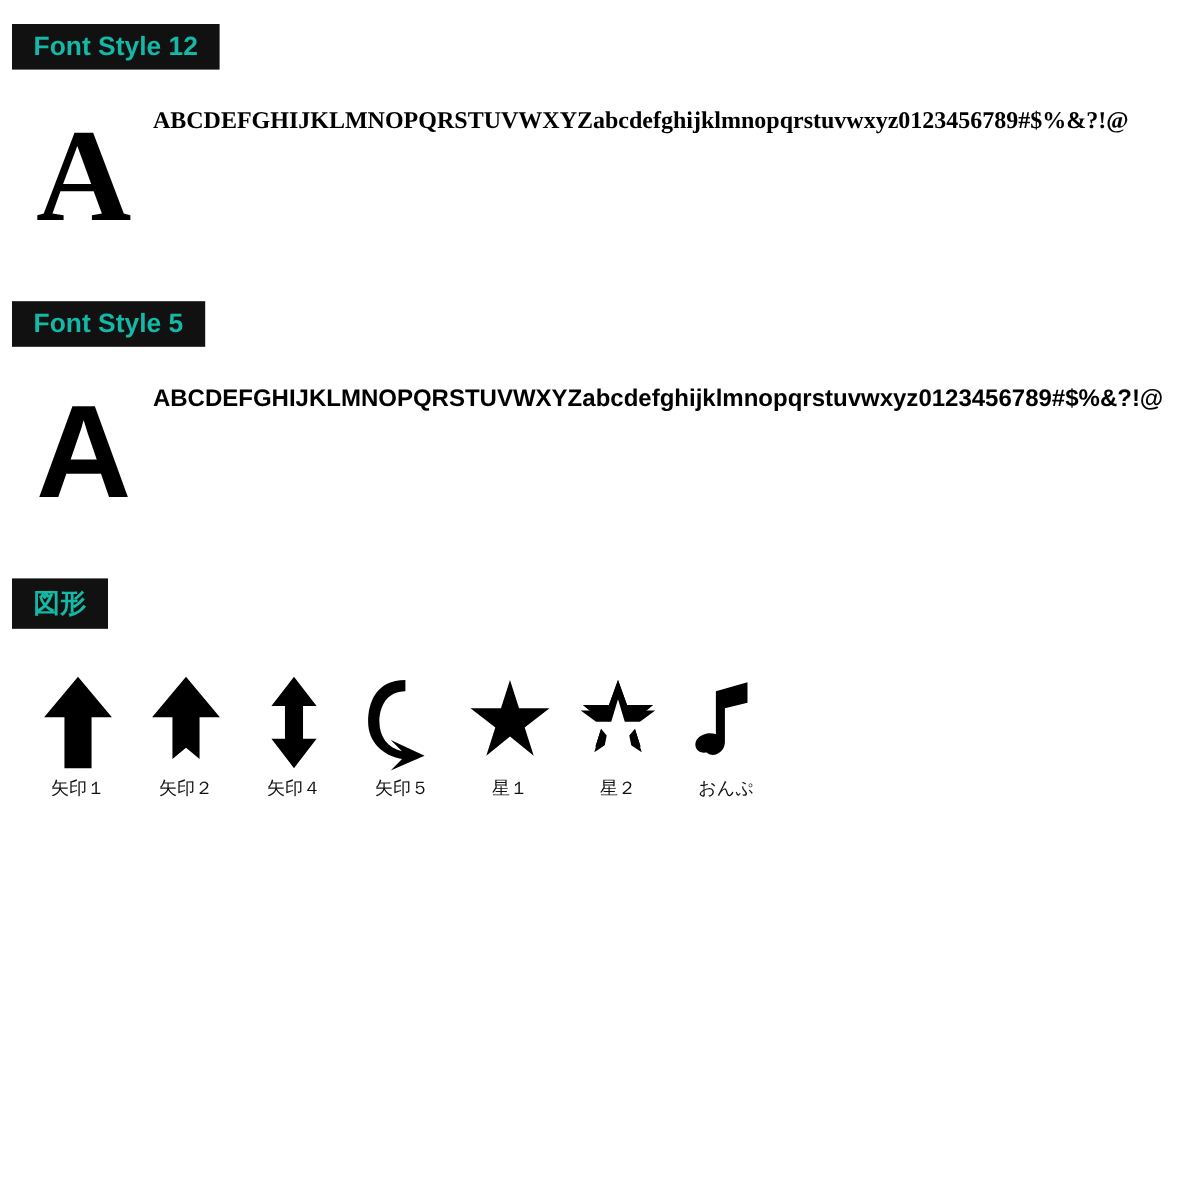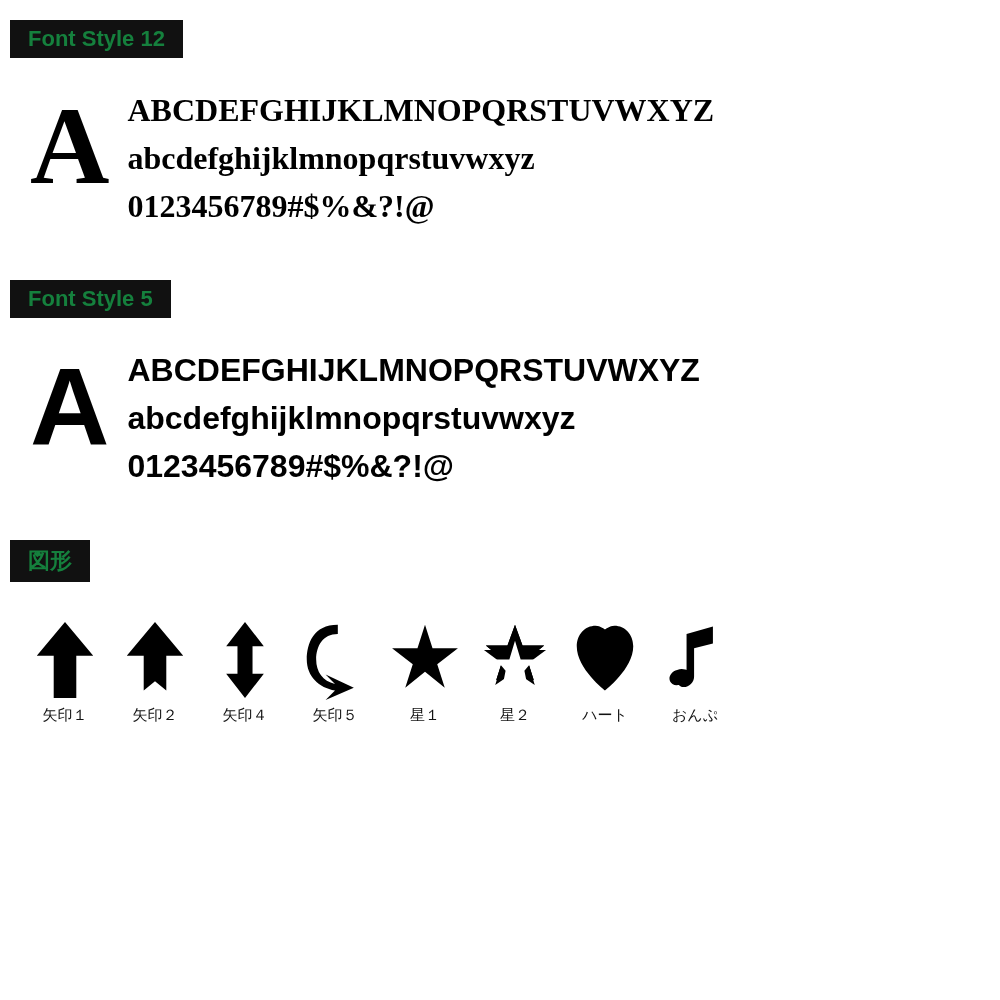--- a/index.html
+++ b/index.html
@@ -17,21 +17,21 @@
       padding: 20px 10px;
     }
 
     .section {
       margin-bottom: 30px;
     }
 
     .section-header {
       display: inline-block;
       background: #111;
-      color: #15803d;
+      color: #14b8a6;
       padding: 6px 18px;
       font-size: 22px;
       font-weight: bold;
       margin-bottom: 18px;
       font-family: sans-serif;
     }
 
     .font-demo {
       display: flex;
       align-items: flex-start;
@@ -42,23 +42,23 @@
       font-size: 110px;
       line-height: 1;
       font-weight: bold;
       margin-right: 18px;
       flex-shrink: 0;
       margin-top: 5px;
     }
 
     .font-chars {
       display: flex;
-      flex-direction: column;
+      flex-direction: row;
       justify-content: center;
-      font-size: 32px;
+      font-size: 20px;
       font-weight: bold;
       line-height: 1.5;
     }
 
     .style12 .big-letter,
     .style12 .font-chars {
       font-family: 'Times New Roman', Times, serif;
     }
 
     .style13 .big-letter,
@@ -185,26 +185,20 @@
     <polygon points="35,5 43,27 66,27 48,42 55,64 35,50 15,64 22,42 4,27 27,27" fill="black"></polygon>
     <polygon points="35,5 43,27 66,27 48,42 55,64 35,50 15,64 22,42 4,27 27,27" fill="black"></polygon>
     <g transform="translate(35,42)">
       <polygon points="0,-33 9,-10 33,-10 14,4 21,27 0,13 -21,27 -14,4 -33,-10 -9,-10" fill="black"></polygon>
       <polygon points="0,-20 6,0 20,0 10,12 14,32 0,22 -14,32 -10,12 -20,0 -6,0" fill="white"></polygon>
     </g>
   </svg>
         <span class="figure-label">星２</span>
       </div>
 
-      <div class="figure-item">
-        <svg class="figure-svg" viewBox="0 0 70 85" fill="black">
-          <path d="M 35,75 C 35,75 5,52 5,28 C 5,15 14,6 25,6 C 30,6 35,10 35,10 C 35,10 40,6 45,6 C 56,6 65,15 65,28 C 65,52 35,75 35,75 Z"></path>
-        </svg>
-        <span class="figure-label">ハート</span>
-      </div>
 
       <div class="figure-item">
         <svg class="music-note-svg" viewBox="0 0 55 85" fill="black">
     <path d="M 18,58 C 18,66 9,72 3,68 C -3,64 0,55 8,53 C 13,51 18,53 18,53 L 18,15 L 46,7 L 46,25 L 26,30 L 26,60 C 26,68 17,74 11,70 C 5,66 8,57 16,55 C 21,53 26,55 26,55"></path>
   </svg>
         <span class="figure-label">おんぷ</span>
       </div>
 
 
     </div>

